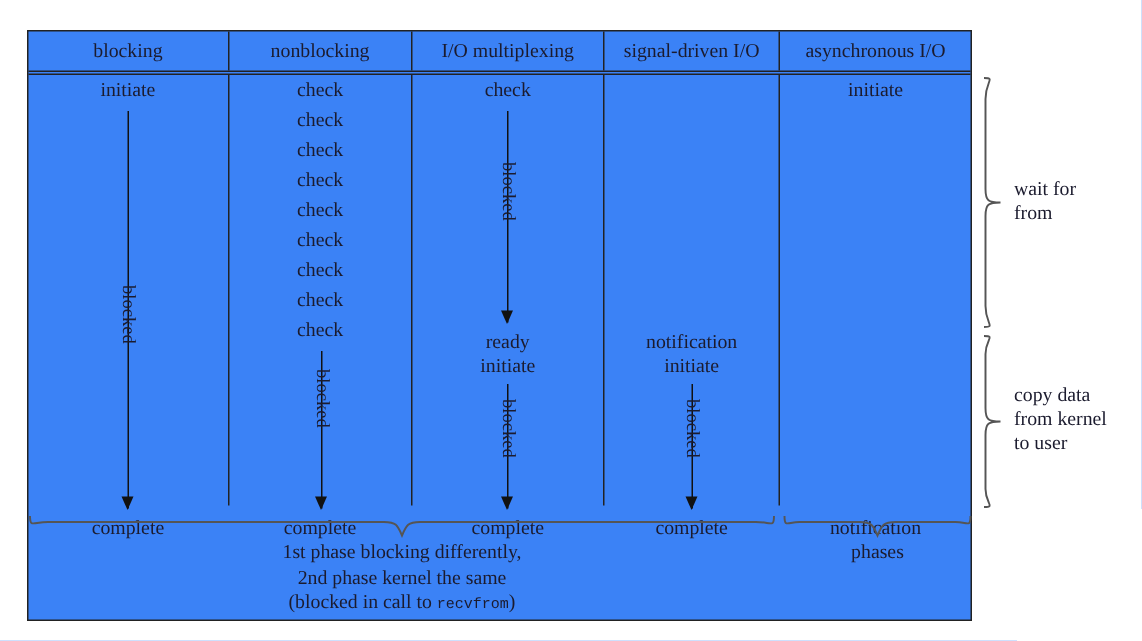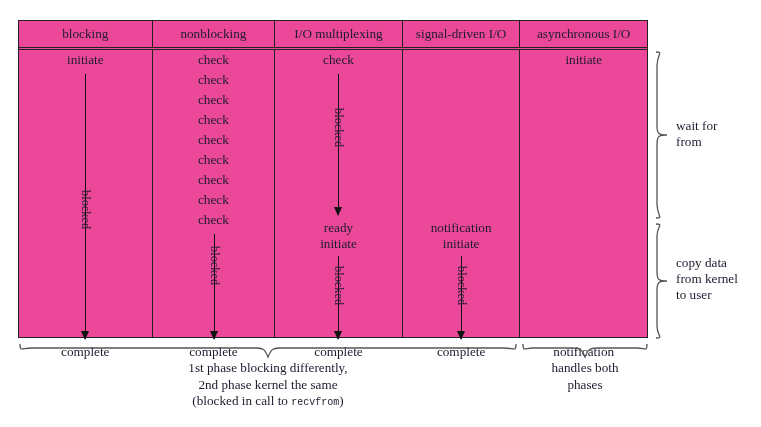--- a/index.html
+++ b/index.html
@@ -22,24 +22,24 @@
     width: 761px;
     height: 427px;
   }
 
   
   .iotable {
     position: absolute;
     left: 18px;
     top: 20px;
     width: 630px;
-    height: 318px;
+    height: 394px;
     border: 1px solid #222;
     box-sizing: border-box;
-    background: #ec4899;
+    background: #3b82f6;
     padding-left: 44px;
   }
 
   .header-row {
     position: absolute;
     left: 0; top: 0;
     width: 100%;
     height: 26px;
     display: flex;
   }
@@ -282,17 +282,16 @@
     <div>2nd phase kernel the same</div>
     <div><span>(blocked in call to </span><span class="mono">recvfrom</span><span>)</span></div>
   </div>
 
   <div class="brace" style="left:521px; top:342px;">
     <svg width="128" height="18" viewBox="0 0 128 18" aria-hidden="true">
       <path d="M2 2 C2 10, 4 6, 12 6 L52 6 C60 6, 61 8, 64 15 C67 8, 68 6, 76 6 L116 6 C124 6, 126 10, 126 2" fill="none" stroke="#555" stroke-width="1.3"></path>
     </svg>
   </div>
   <div class="caption" style="left:521px; top:360px; width:128px;">
-    <div>handles both</div>
     <div>phases</div>
   </div>
 
 </div>
 
 </body></html>

